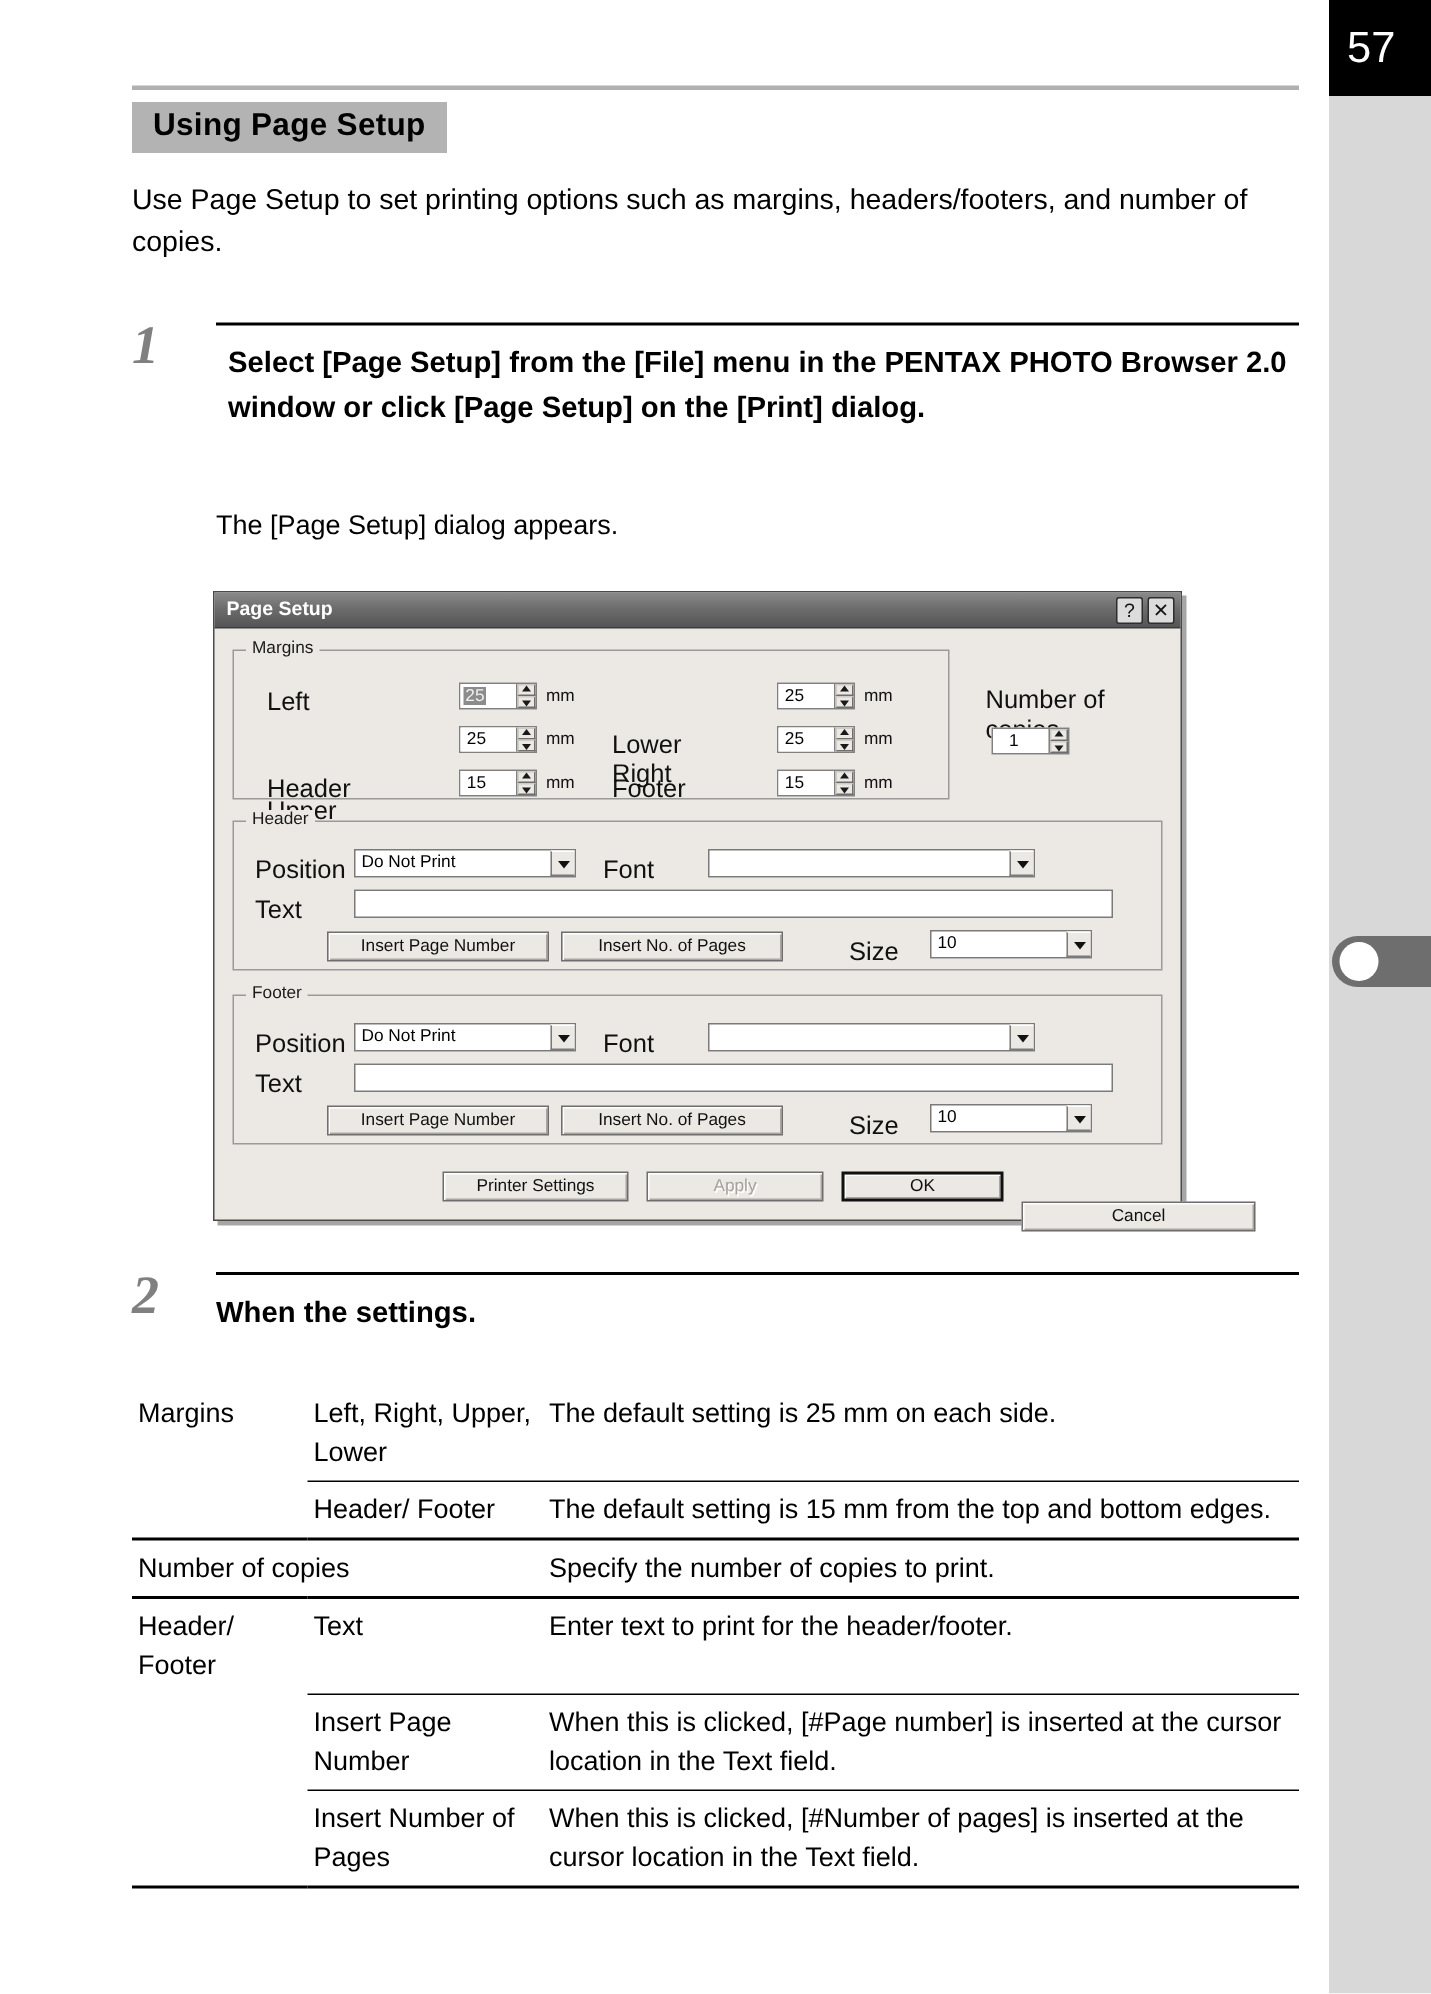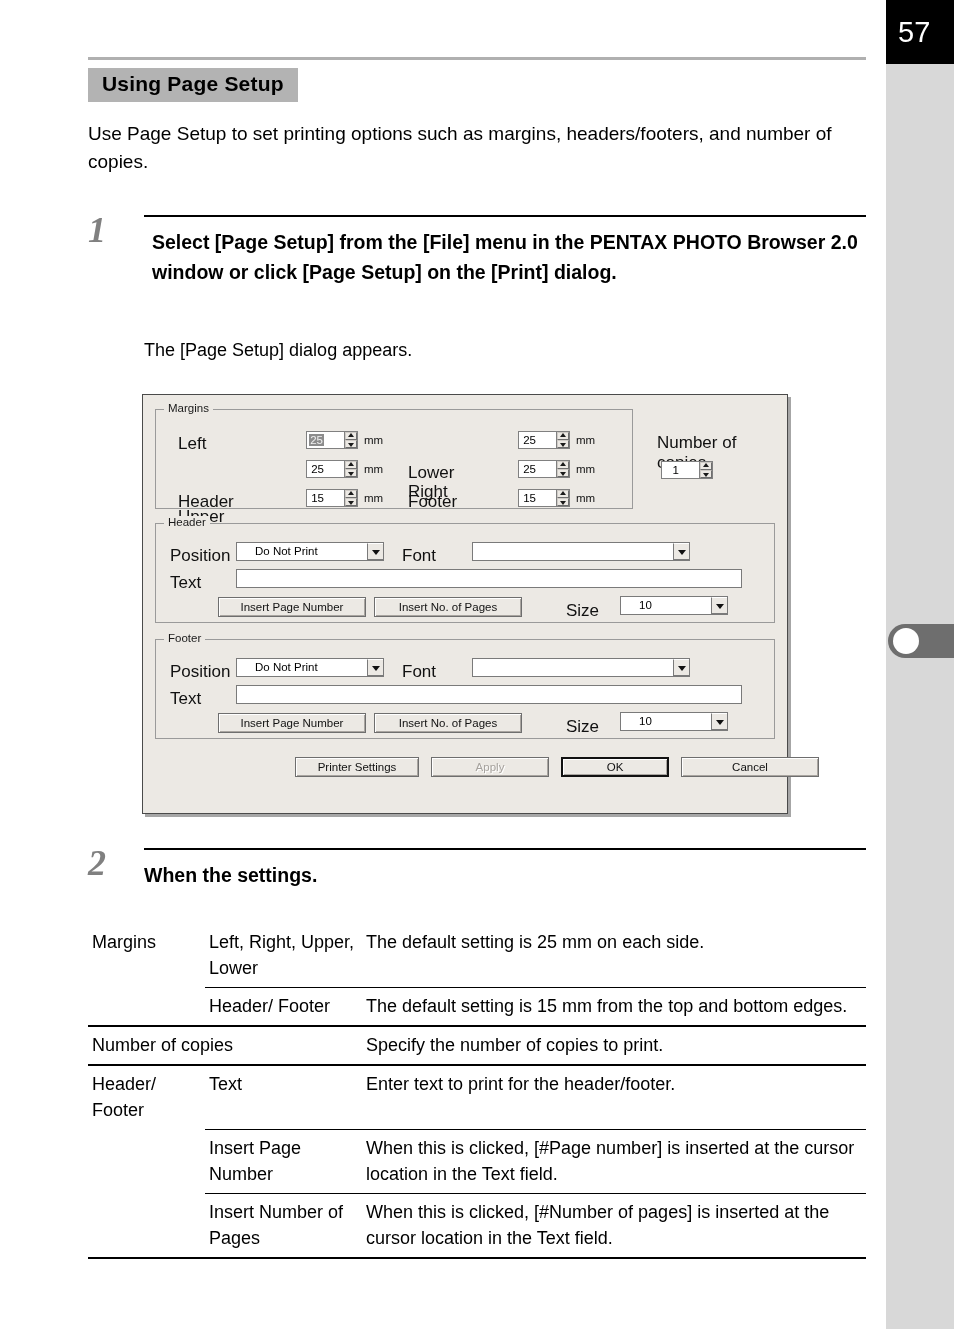--- a/index.html
+++ b/index.html
@@ -142,21 +142,21 @@
   .spin .arrows .up:after { margin-top:-3px; border-bottom:4px solid #1a1a1a; }
   .spin .arrows .dn:after { margin-top:-1px; border-top:4px solid #1a1a1a; }
 
   .unit { position:absolute; font-size:11.5px; color:#111; }
 
   .combo {
     position:absolute; height:19px; background:#ffffff;
     border:1px solid #7a7a7a; display:flex; align-items:center;
   }
   .combo .ctext {
-    flex:1; padding-left:18px; font-size:11.5px; line-height:17px; color:#000;
+    flex:1; padding-left:4px; font-size:11.5px; line-height:17px; color:#000;
     white-space:nowrap; overflow:hidden;
   }
   .combo .cbtn {
     width:16px; height:100%; background:#ece9e4;
     border-left:1px solid #7a7a7a; position:relative;
     border-top:1px solid #ffffff; border-bottom:1px solid #7a7a7a;
   }
   .combo .cbtn:after {
     content:""; position:absolute; left:50%; top:50%; margin-left:-4px; margin-top:-2px;
     width:0;height:0; border-left:4px solid transparent; border-right:4px solid transparent;
@@ -175,21 +175,21 @@
     font-size:11.5px; line-height:18px; text-align:center; color:#111;
     white-space:nowrap;
   }
   .btn.disabled { color:#a6a29d; text-shadow:1px 1px 0 #ffffff; }
   .btn.default { border:2px solid #111; line-height:16px; }
 
   
   #btn-printer { left:152px; top:362px; width:124px; }
   #btn-apply   { left:288px; top:362px; width:118px; }
   #btn-ok      { left:418px; top:362px; width:108px; }
-  #btn-cancel  { left:538px; top:362px; width:138px; }
+  #btn-cancel  { left:538px; top:382px; width:156px; }
 
   
   .tbl {
     position:absolute; left:88px; top:924px; width:778px;
     border-collapse:collapse; font-size:18px;
   }
   .tbl td, .tbl th {
     vertical-align:top; padding:5px 4px 6px 4px; text-align:left;
     font-weight:normal; line-height:26px;
   }
@@ -217,20 +217,27 @@
 
   <div class="step" id="step1">
     <div class="num">1</div>
     <div class="rule"></div>
     <div class="title">Select [Page Setup] from the [File] menu in the PENTAX PHOTO Browser 2.0 window or click [Page Setup] on the [Print] dialog.</div>
     <div class="sub">The [Page Setup] dialog appears.</div>
   </div>
 
   <div class="dialog">
 
+    <div class="titlebar">
+      <div class="tb-text">Page Setup</div>
+      <div class="tb-btns">
+        <div class="tb-btn">?</div>
+        <div class="tb-btn">✕</div>
+      </div>
+    </div>
 
     <div class="dlg-body">
 
       <div class="group" id="grp-margins">
         <div class="legend">Margins</div>
 
         <div class="lbl" style="left:22px; top:24px;">Left</div>
         <div class="spin" style="left:150px; top:21px;">
           <div class="val"><span class="sel">25</span></div>
           <div class="arrows">

